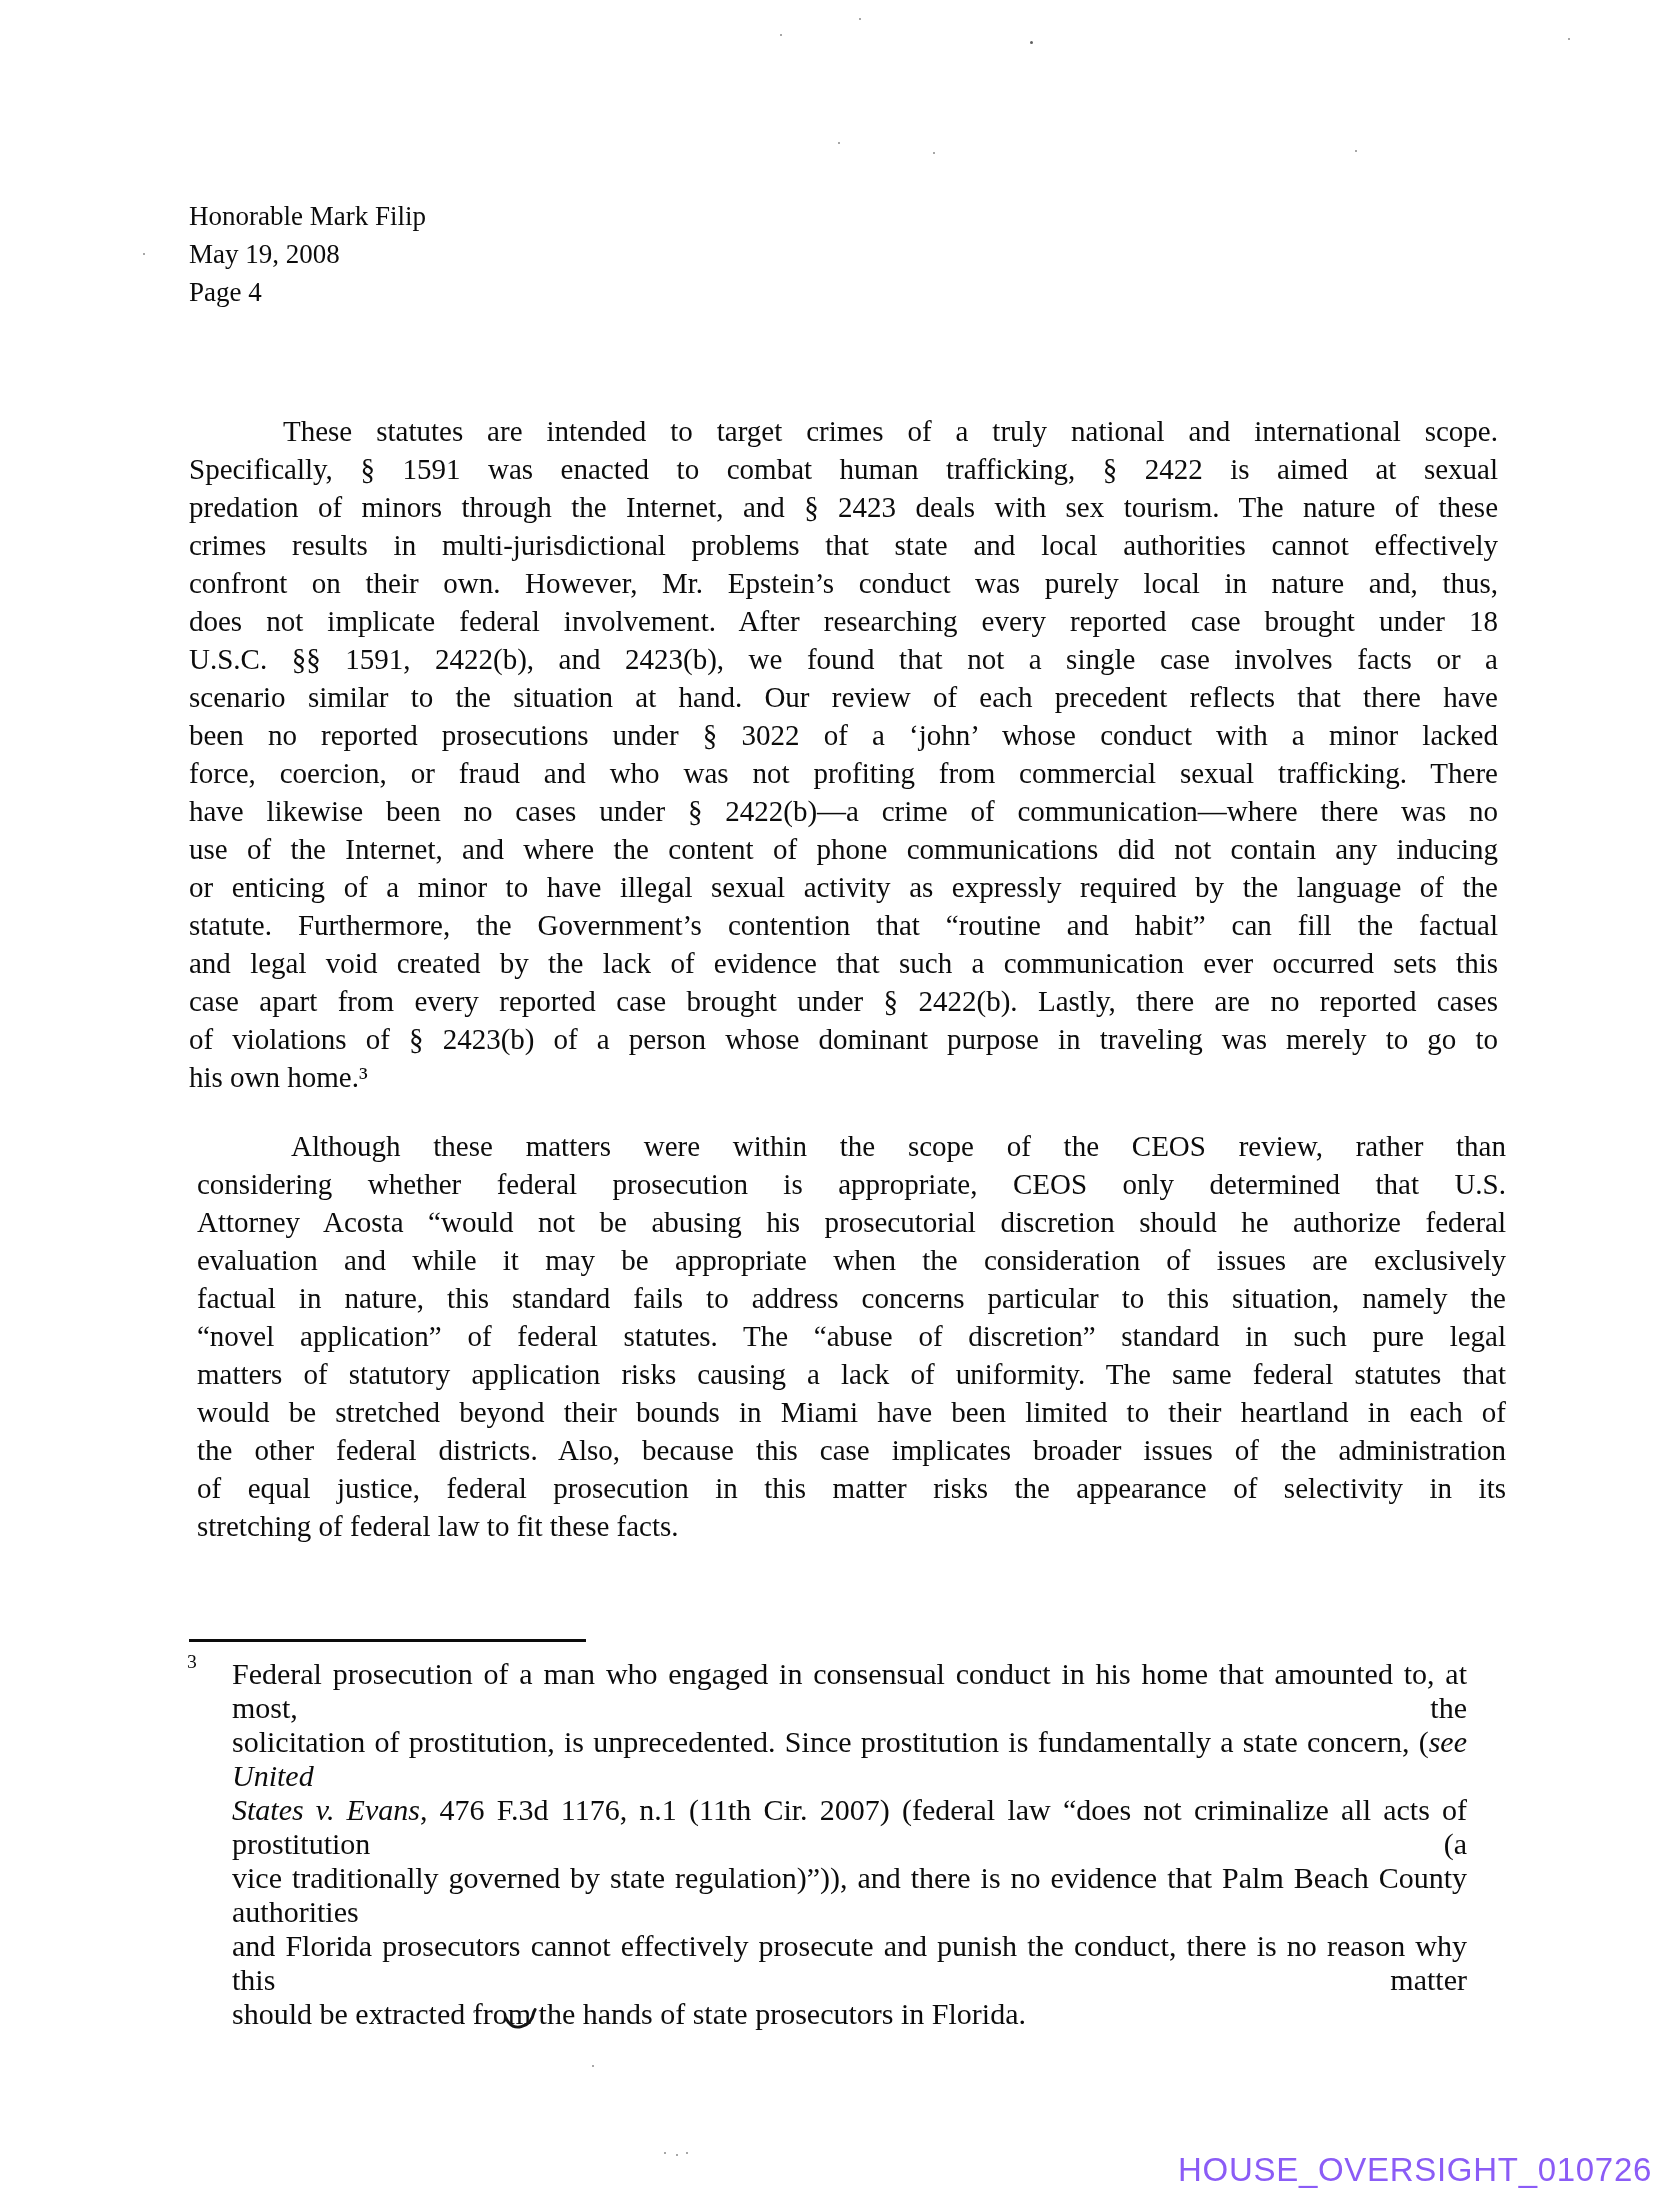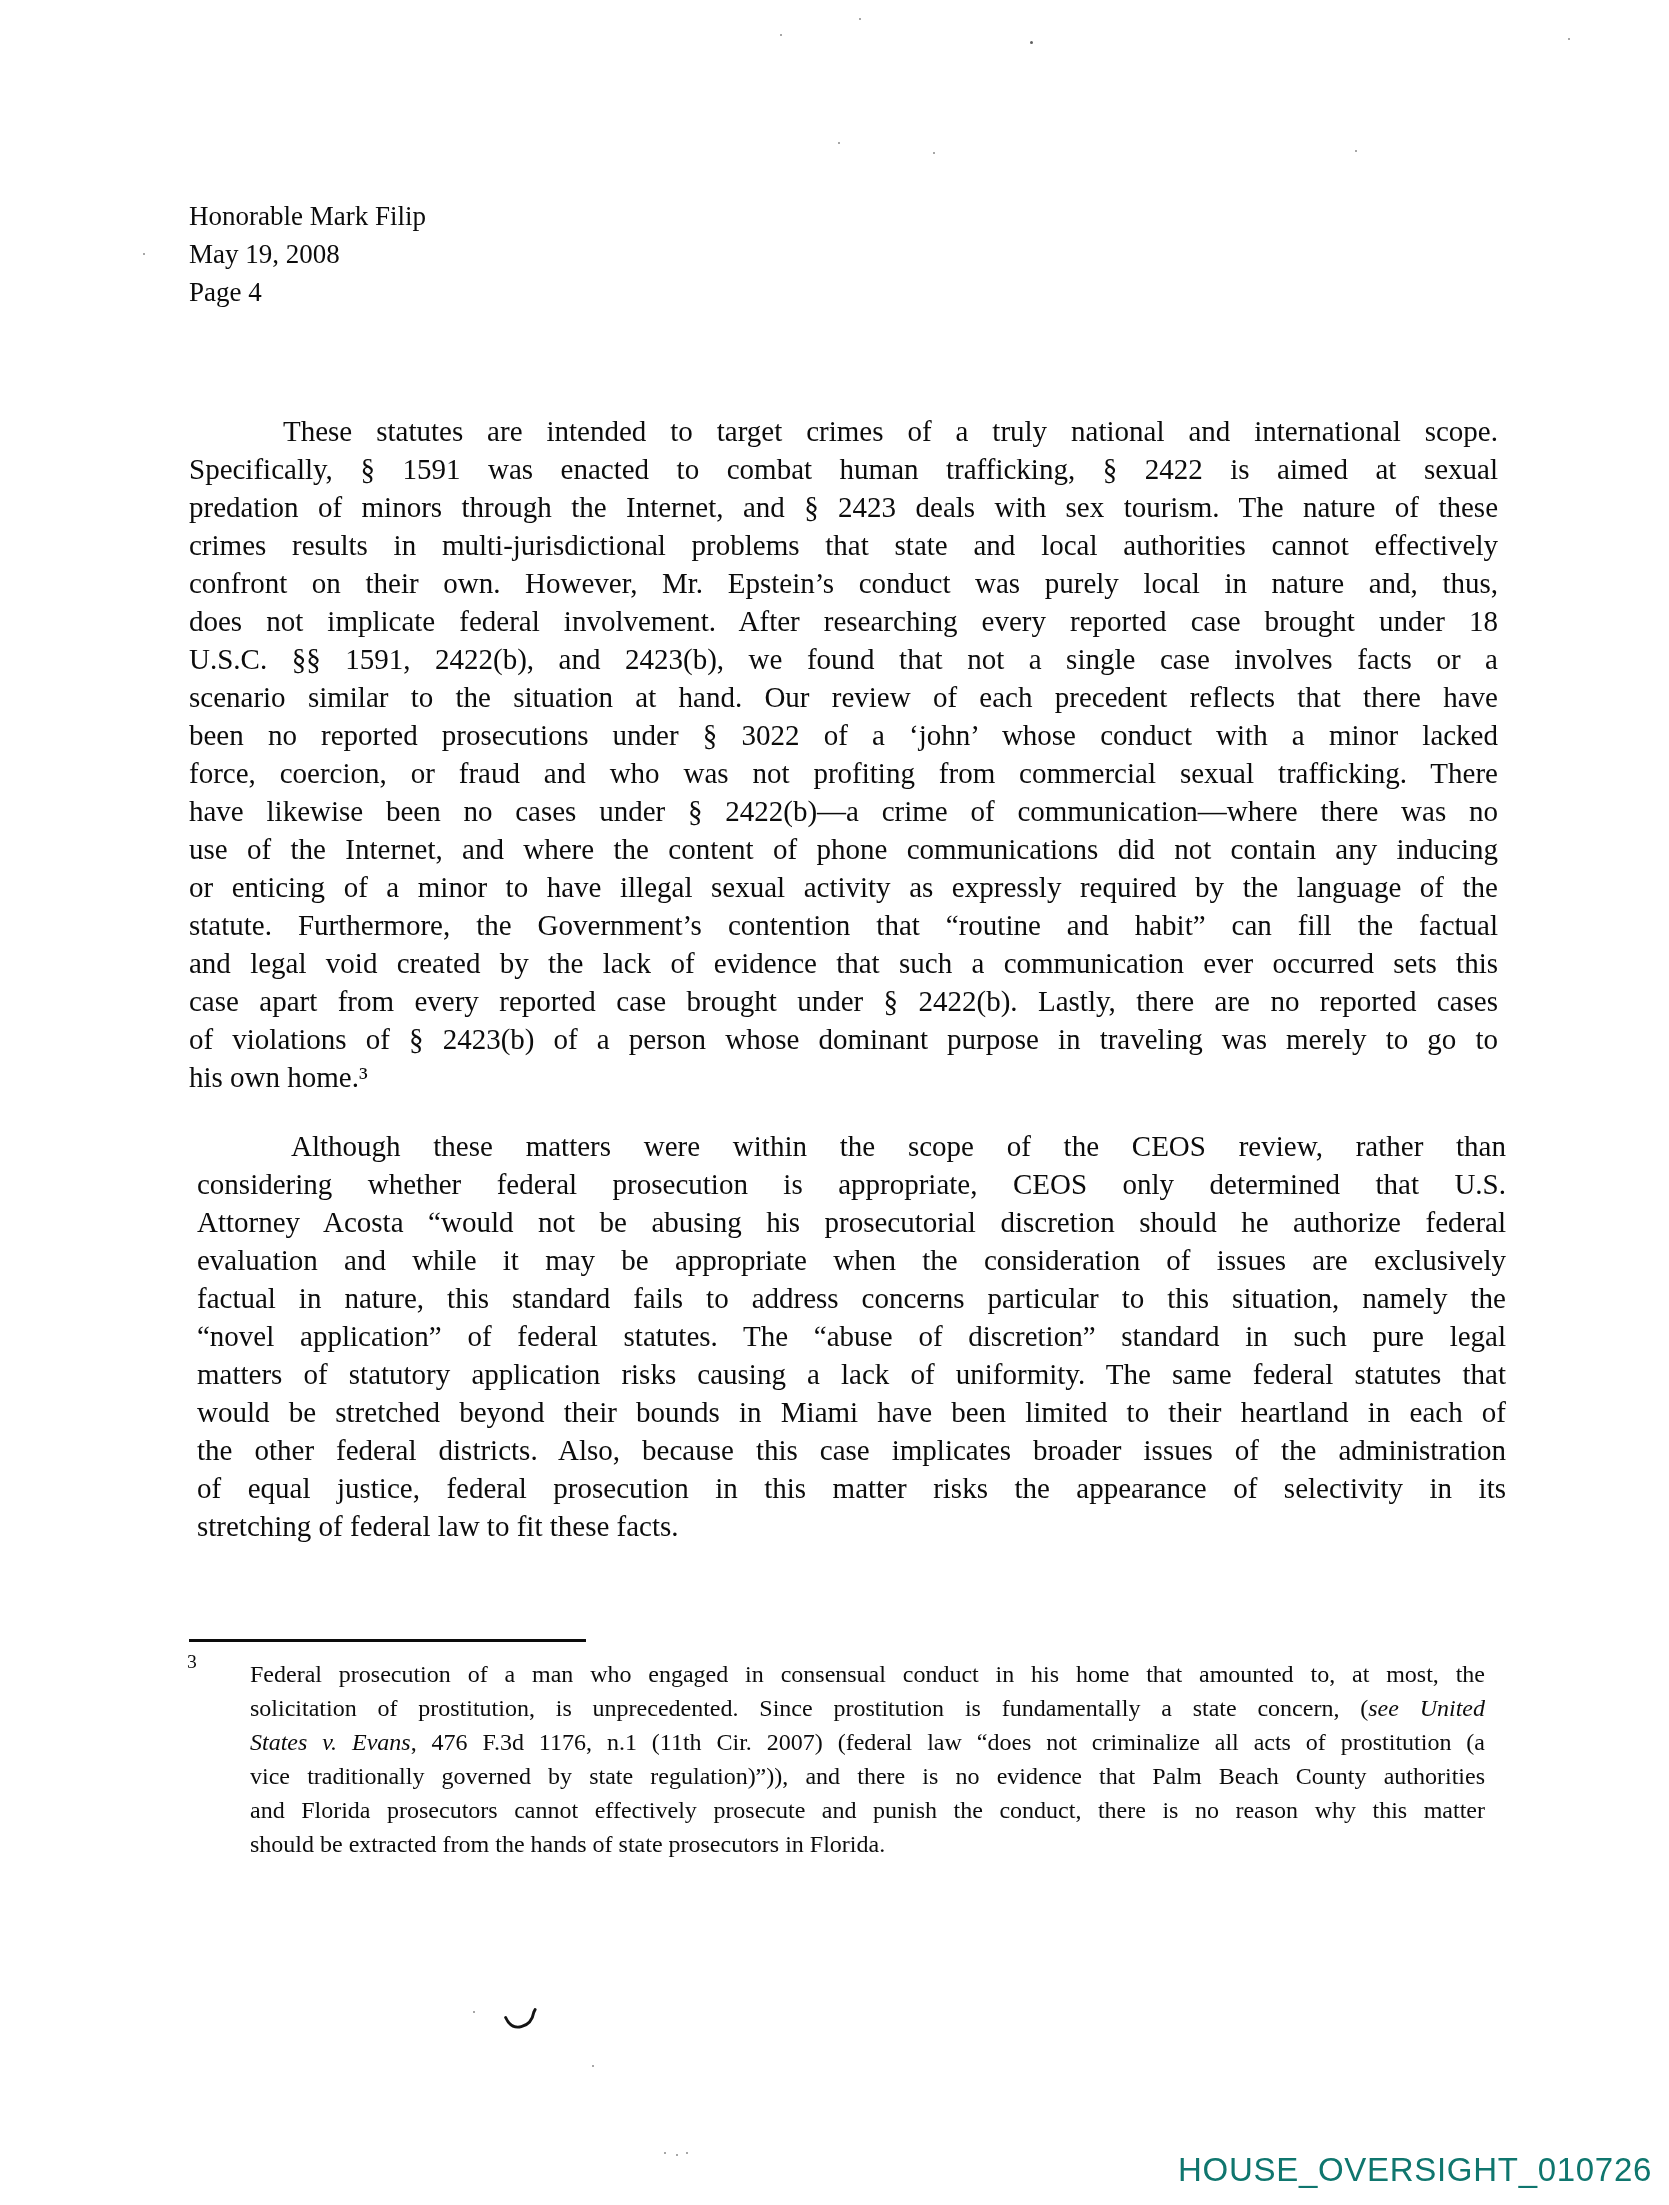--- a/index.html
+++ b/index.html
@@ -28,30 +28,30 @@
   .jline{text-align:justify;text-align-last:justify;}
   .jline.last{text-align-last:left;}
   .para .jline:first-child{text-indent:94px;}
   
   .fnrule{
     left:189px;top:1639px;width:397px;height:3.3px;
     background:#0c0c0c;
   }
   .fnmark{left:187px;top:1652px;font-size:19.6px;line-height:19.6px;}
   .fn{
-    left:250px;top:1657px;width:1235px;
-    font-size:24px;line-height:34px;
+    left:232px;top:1657px;width:1235px;
+    font-size:30px;line-height:34px;
   }
   
   .stamp{
     right:17px;top:2151px;
     font-family:"Liberation Sans", sans-serif;
     font-size:33px;line-height:37px;
     letter-spacing:0.7px;
-    color:#0f766e;
+    color:#8b5cf6;
     white-space:nowrap;
   }
   
   .speck{
     position:absolute;width:3.3px;height:3.3px;
     background:#2a2a2a;border-radius:50%;opacity:.75;
   }
   .speck.sm{width:2px;height:2px;opacity:.55;}
   .squiggle{left:503px;top:2007px;}
 </style>

